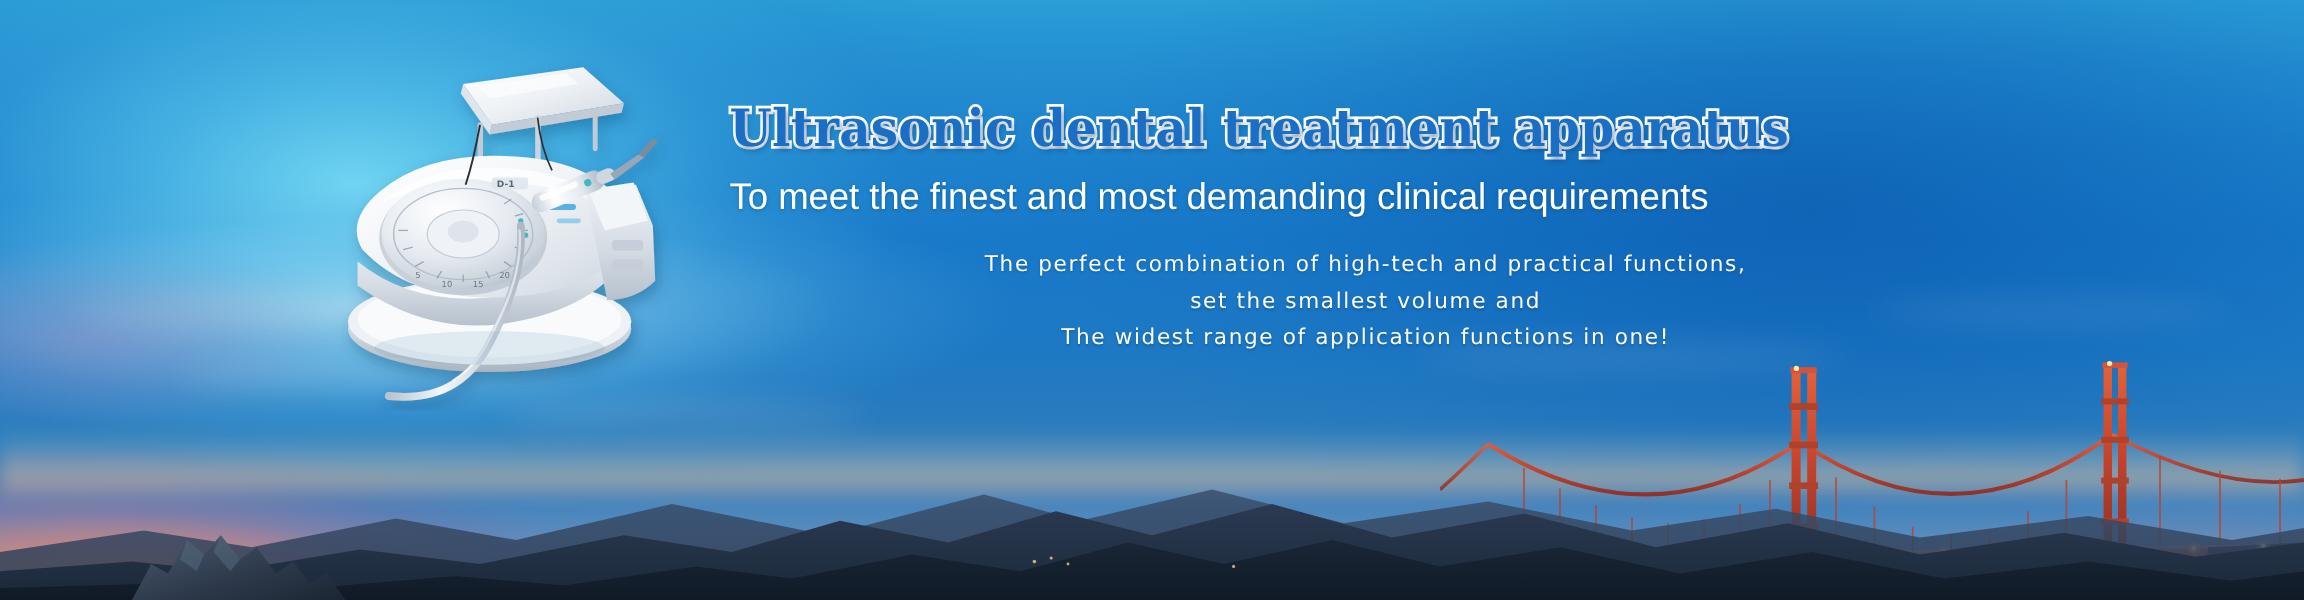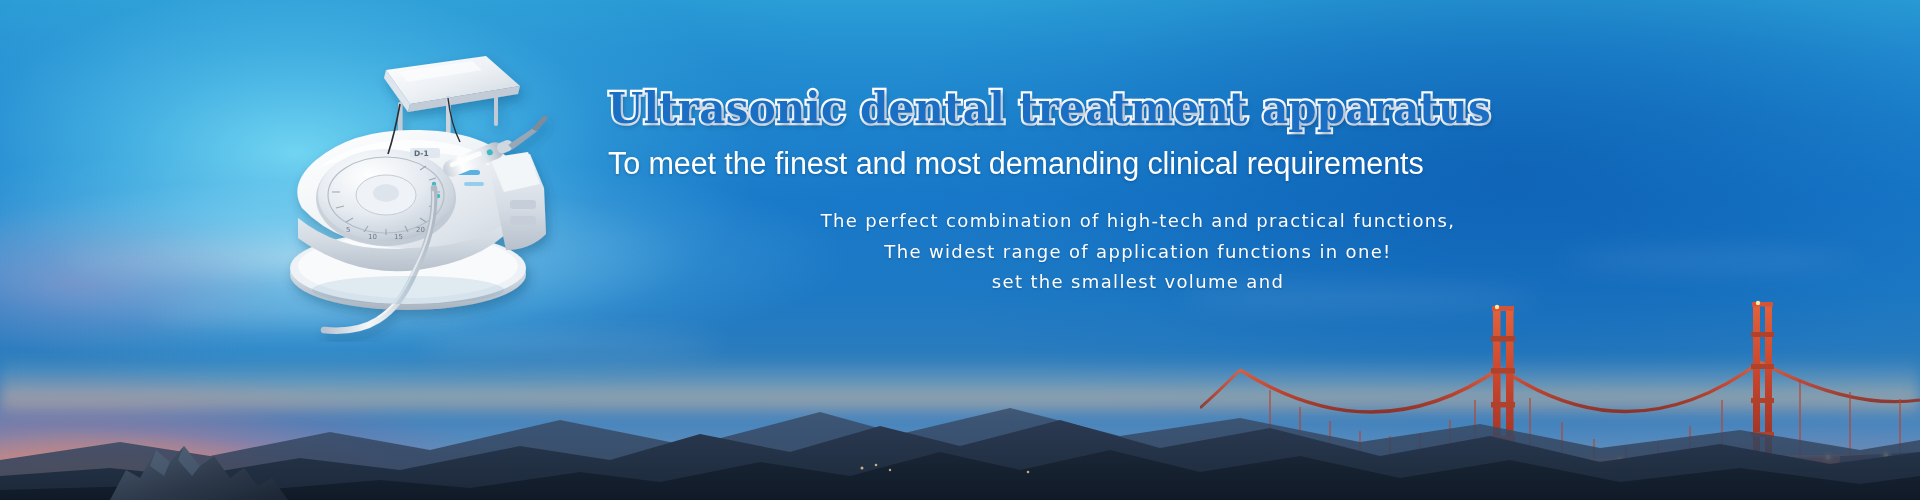--- a/index.html
+++ b/index.html
@@ -528,19 +528,19 @@
   </div>
 
   <div class="copy">
 
     <h1 class="headline">Ultrasonic dental treatment apparatus</h1>
 
     <p class="subhead">To meet the finest and most demanding clinical requirements</p>
 
     <div class="body-copy">
       <div>The perfect combination of high-tech and practical functions,</div>
+      <div>set the smallest volume and</div>
       <div>The widest range of application functions in one!</div>
-      <div>set the smallest volume and</div>
     </div>
 
   </div>
 
 </div>
 
 </body></html>

